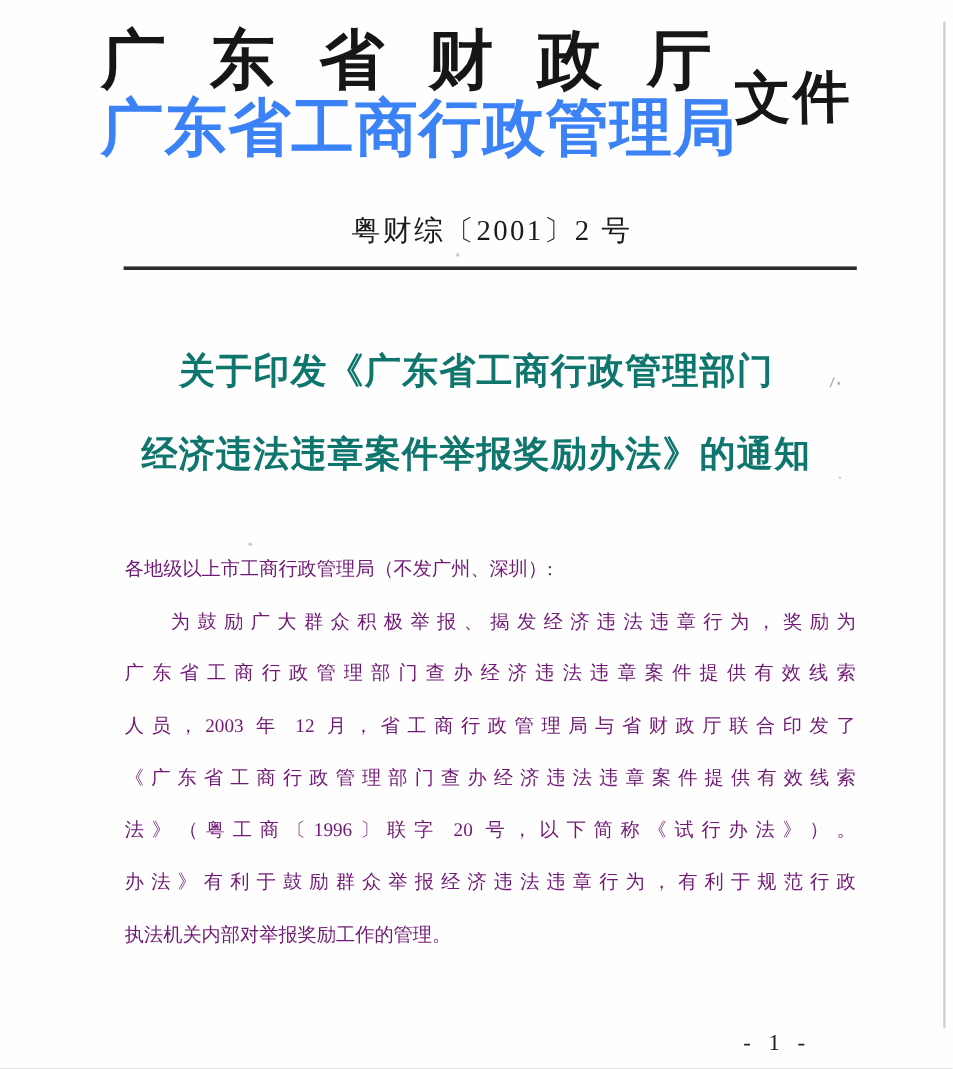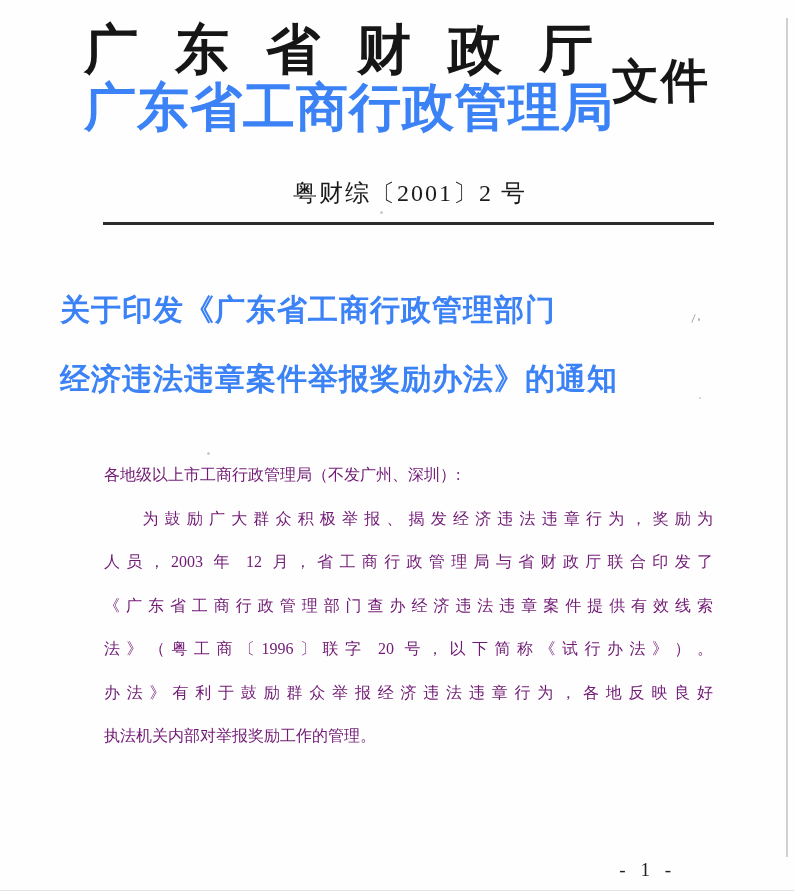--- a/index.html
+++ b/index.html
@@ -57,25 +57,25 @@
   .rule {
     border: none;
     border-top: 3px solid #2c2c2c;
     margin: 15px 80px 0 103px;
     height: 0;
   }
 
   
   .title {
     margin: 50px 60px 0 60px;
-    text-align: left;
+    text-align: center;
     font-size: 30px;
     font-weight: 700;
     line-height: 69px;
-    color: #3b82f6;
+    color: #0f766e;
   }
   .title-line { display: block; letter-spacing: 1px; }
 
   
   .body-text {
     margin: 40px 81px 0 104px;
     font-size: 16px;
     line-height: 43.5px;
     color: #701a75;
   }
@@ -161,24 +161,25 @@
   <hr class="rule">
 
   <h1 class="title">
     <span class="title-line">关于印发《广东省工商行政管理部门</span>
     <span class="title-line">经济违法违章案件举报奖励办法》的通知</span>
   </h1>
 
   <main class="body-text">
     <div class="bline plain">各地级以上市工商行政管理局（不发广州、深圳）:</div>
     <div class="bline indent">为鼓励广大群众积极举报、揭发经济违法违章行为，奖励为</div>
+    <div class="bline">广东省工商行政管理部门查办经济违法违章案件提供有效线索</div>
     <div class="bline">人员，2003 年 12 月，省工商行政管理局与省财政厅联合印发了</div>
     <div class="bline">《广东省工商行政管理部门查办经济违法违章案件提供有效线索</div>
     <div class="bline">法》（粤工商〔1996〕联字 20 号，以下简称《试行办法》）。</div>
-    <div class="bline">办法》有利于鼓励群众举报经济违法违章行为，各地反映良好</div>
+    <div class="bline">办法》有利于鼓励群众举报经济违法违章行为，有利于规范行政</div>
     <div class="bline plain">执法机关内部对举报奖励工作的管理。</div>
   </main>
 
   <div class="page-number">- 1 -</div>
 
   <div class="scan-edge-right"></div>
   <div class="scan-edge-bottom"></div>
   <div class="artifact-mark"></div>
   <div class="speck speck-1"></div>
   <div class="speck speck-2"></div>

